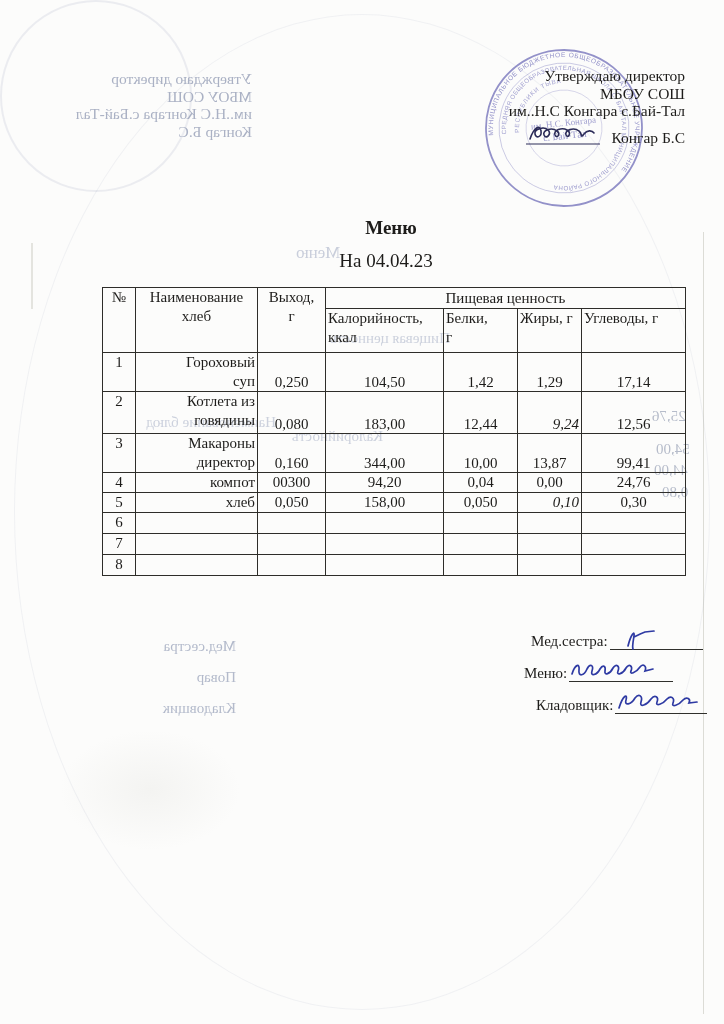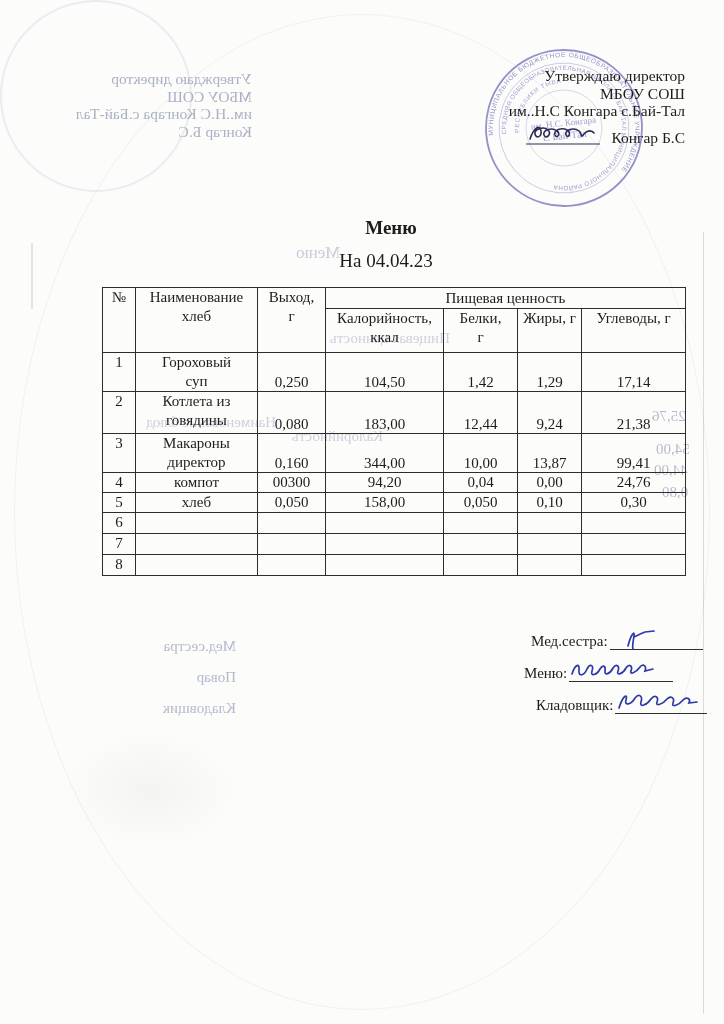--- a/index.html
+++ b/index.html
@@ -17,31 +17,31 @@
   
   .title{position:absolute;left:391px;top:217px;transform:translateX(-50%);
     font-size:19px;font-weight:bold;z-index:3;}
   .date-line{position:absolute;left:386px;top:250px;transform:translateX(-50%);
     font-size:19px;z-index:3;}
   
   table.menu{position:absolute;left:102px;top:287px;width:583px;z-index:3;
     border-collapse:collapse;table-layout:fixed;font-size:15px;background:transparent;}
   table.menu th,table.menu td{border:1.6px solid #2e2d29;padding:0 2px;font-weight:normal;overflow:hidden;}
   th.group{height:20px;text-align:center;vertical-align:middle;}
-  th.sub{height:43px;text-align:center;vertical-align:top;line-height:19px;padding-top:1px;font-family:Liberation Serif, serif;}
+  th.sub{height:43px;text-align:left;vertical-align:top;line-height:19px;padding-top:1px;font-family:Liberation Serif, serif;}
   th.span2{text-align:center;vertical-align:top;line-height:19px;padding-top:1px;}
   td.num{text-align:center;vertical-align:top;line-height:18px;}
-  td.name{text-align:center;vertical-align:top;line-height:19px;padding-top:1px;}
+  td.name{text-align:right;vertical-align:top;line-height:19px;padding-top:1px;}
   td.val{text-align:center;vertical-align:bottom;padding-bottom:2px;}
   tr.r1{height:39px;} tr.r2{height:42px;} tr.r3{height:38px;}
   tr.r4{height:18px;} tr.r5{height:20px;}
   tr.r6,tr.r7,tr.r8{height:21px;}
   tr.r4 td.val,tr.r5 td.val{vertical-align:middle;padding-bottom:0;}
   tr.r4 td.name,tr.r5 td.name{vertical-align:middle;}
-  td.fat-left{text-align:center;padding-left:5px;}
+  td.fat-left{text-align:right;padding-left:5px;font-style:italic;}
   
   .sig-block-row{position:absolute;z-index:3;display:flex;align-items:flex-end;font-size:15px;white-space:nowrap;}
   .sig-row-med{top:633px;left:531px;}
   .sig-row-cook{top:665px;left:524px;}
   .sig-row-store{top:697px;left:536px;}
   .sig-line{position:relative;display:inline-block;height:15px;border-bottom:1.4px solid #30302c;margin-left:2px;}
   .sig-line svg{position:absolute;bottom:-3px;left:8px;}
   .w-med{width:93px;} .w-cook{width:104px;} .w-store{width:92px;}
   
   .bleed{position:absolute;transform:scaleX(-1);color:#aab1c4;z-index:1;
@@ -183,21 +183,21 @@
     <tr class="r2">
       <td class="num">2</td>
       <td class="name">
         <span style="display:block">Котлета из</span>
         <span style="display:block">говядины</span>
       </td>
       <td class="val">0,080</td>
       <td class="val">183,00</td>
       <td class="val">12,44</td>
       <td class="val fat-left">9,24</td>
-      <td class="val">21,38</td>
+      <td class="val">12,56</td>
     </tr>
     <tr class="r3">
       <td class="num">3</td>
       <td class="name">
         <span style="display:block">Макароны</span>
         <span style="display:block">директор</span>
       </td>
       <td class="val">0,160</td>
       <td class="val">344,00</td>
       <td class="val">10,00</td>

